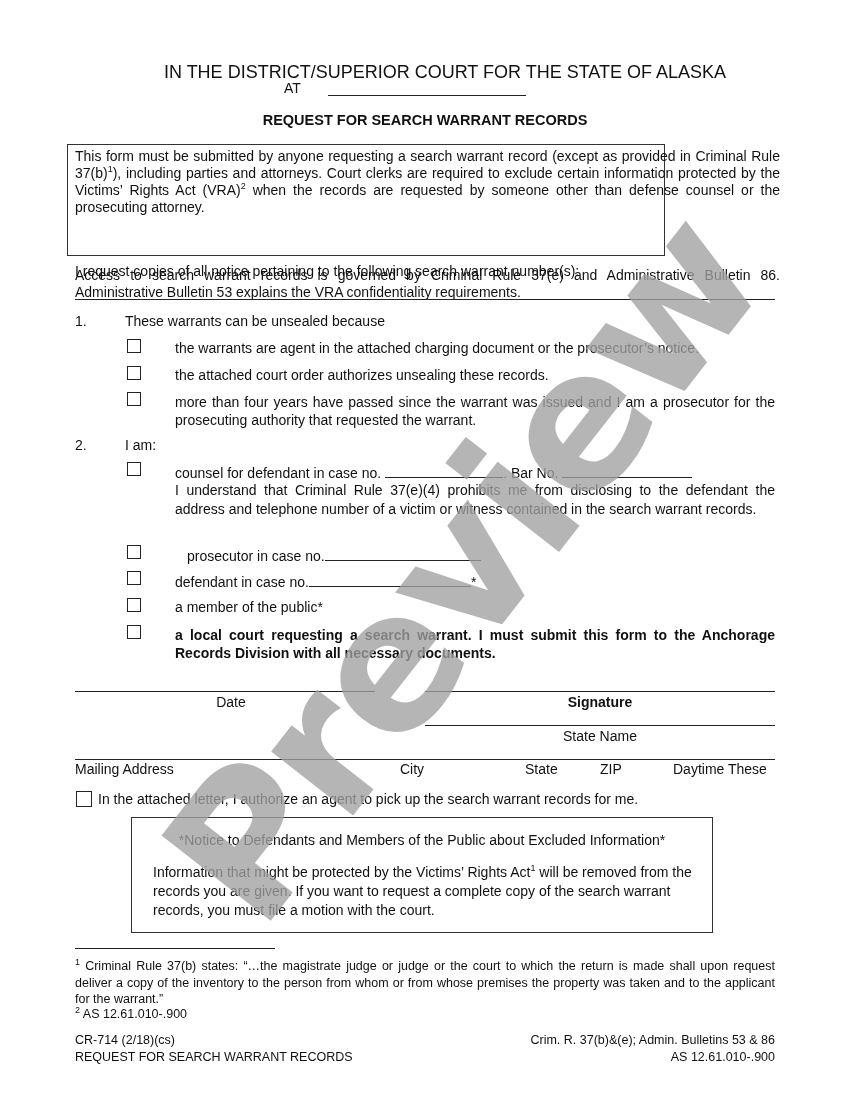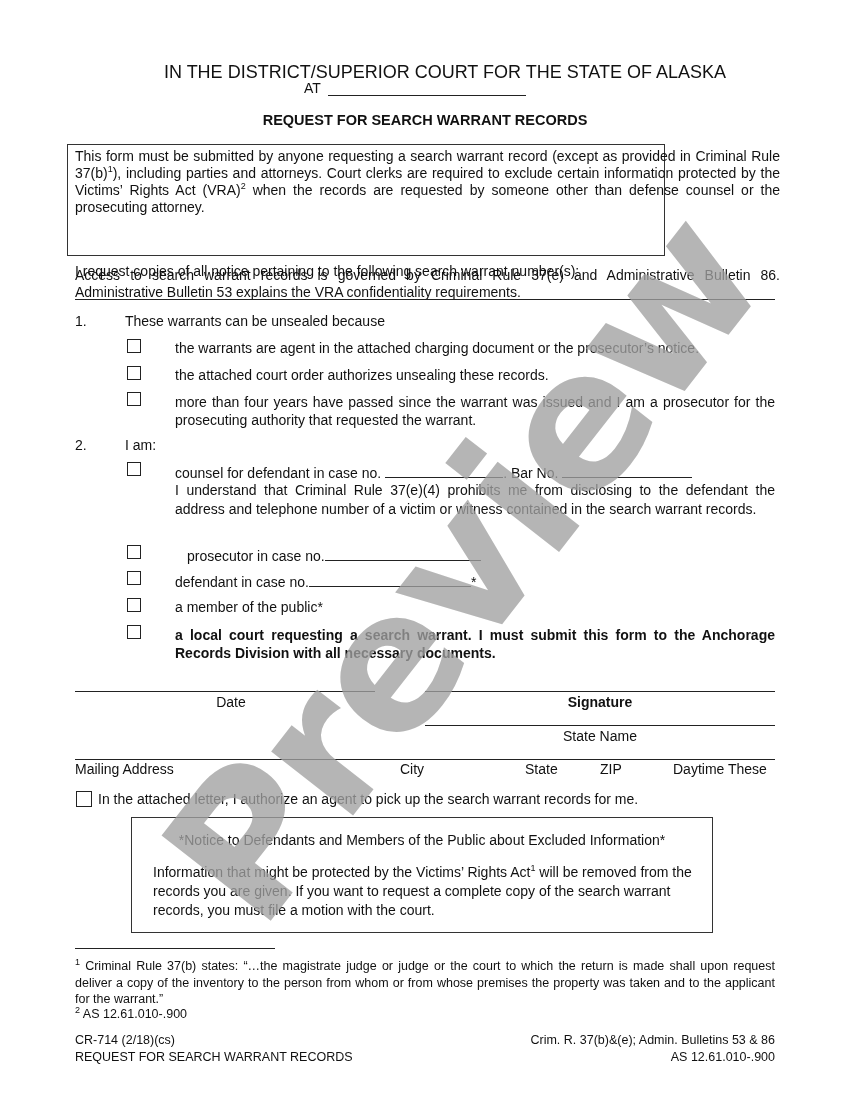--- a/index.html
+++ b/index.html
@@ -16,21 +16,21 @@
   .notice-box{position:absolute;left:131px;top:817px;width:582px;height:116px;border:1px solid #333;box-sizing:border-box;}
   .wm{position:absolute;left:70px;top:500px;width:720px;text-align:center;
       font-family:"DejaVu Sans",sans-serif;font-weight:bold;font-size:190px;color:rgba(160,160,160,0.78);
       transform:rotate(-52deg);transform-origin:center center;letter-spacing:-4px;pointer-events:none;}
   .fn{font-size:12.5px;line-height:16.5px;}
 </style>
 </head>
 <body>
 
 <div class="abs c" style="left:0;top:62px;width:850px;font-size:18px;padding-left:20px;">IN THE DISTRICT/SUPERIOR COURT FOR THE STATE OF ALASKA</div>
-<div class="abs" style="left:304px;top:80px;font-size:14px;">AT</div>
+<div class="abs" style="left:284px;top:80px;font-size:14px;">AT</div>
 <div class="line" style="left:328px;top:95px;width:198px;"></div>
 <div class="abs c" style="left:0;top:112px;width:850px;font-size:14.5px;font-weight:bold;">REQUEST FOR SEARCH WARRANT RECORDS</div>
 
 <div class="intro-box">
   <div class="abs just" style="left:7px;top:3px;width:705px;line-height:17px;font-size:14px;"><span>This form must be submitted by anyone requesting a search warrant record (except as provided in Criminal Rule 37(b)</span><sup>1</sup><span>), including parties and attorneys.  Court clerks are required to exclude certain information protected by the Victims’ Rights Act (VRA)</span><sup>2</sup><span>  when the records are requested by someone other than defense counsel or the prosecuting attorney.</span></div>
   <div class="abs just" style="left:7px;top:74px;width:705px;line-height:17px;font-size:14px;margin-top:48px;">Access to search warrant records is governed by Criminal Rule 37(e) and Administrative Bulletin 86. Administrative Bulletin 53 explains the VRA confidentiality requirements.</div>
 </div>
 
 <div class="abs" style="left:75px;top:263px;">I request copies of all notice pertaining to the following search warrant number(s):</div>
 <div class="line" style="left:75px;top:299px;width:700px;"></div>

